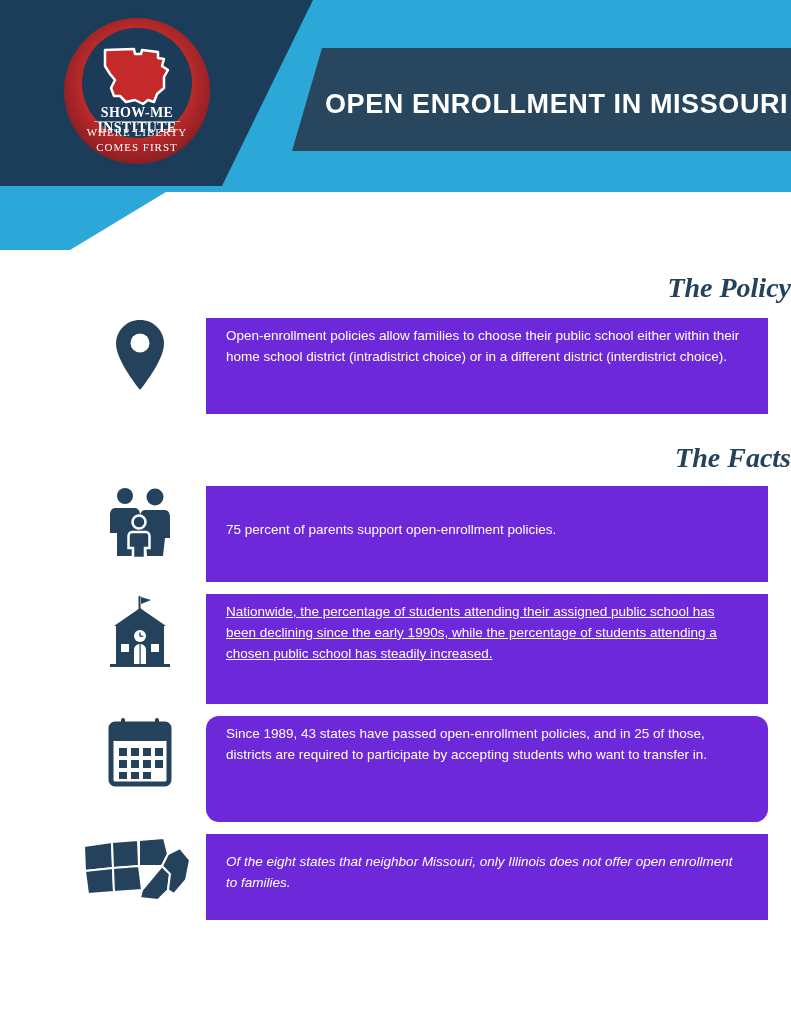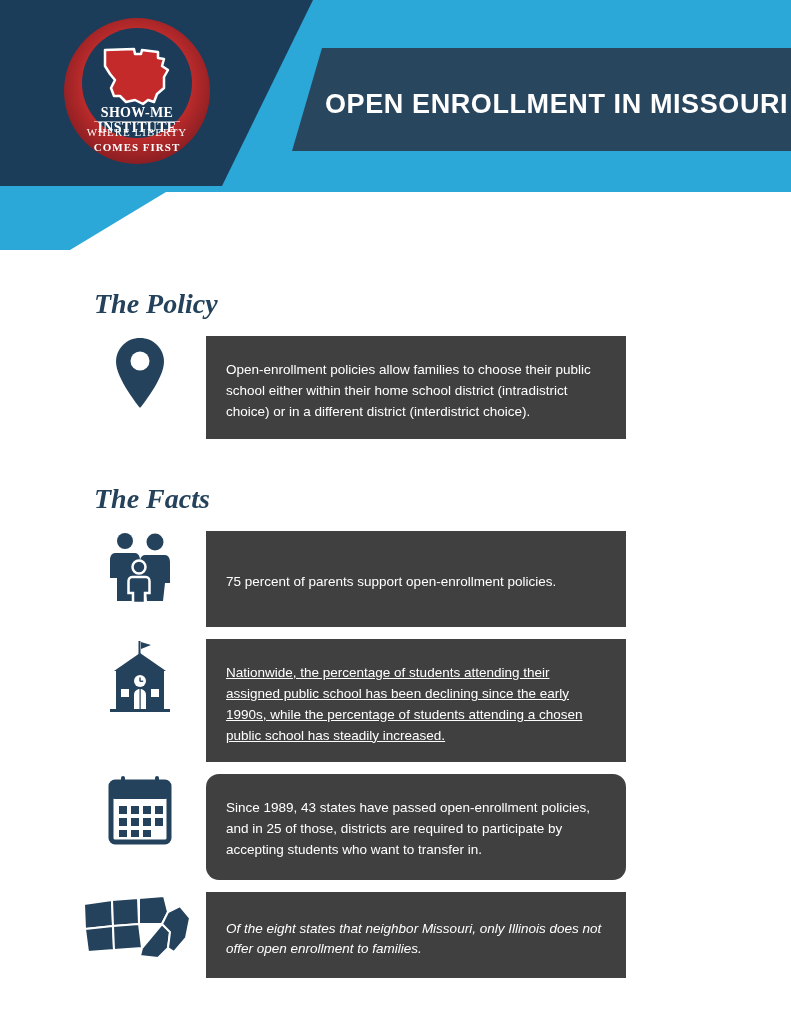--- a/index.html
+++ b/index.html
@@ -111,21 +111,21 @@
   .logo-text-2 {
     top: 109px;
     font-size: 11px;
     letter-spacing: 1px;
     font-weight: normal;
   }
   .logo-text-3 {
     top: 124px;
     font-size: 11px;
     letter-spacing: 1px;
-    font-weight: bold;
+    font-weight: normal;
   }
   .logo-divider {
     position: absolute;
     left: 30px;
     top: 103px;
     width: 86px;
     height: 1px;
     background: rgba(255,255,255,0.55);
   }
 
@@ -133,47 +133,48 @@
   .content {
     position: relative;
     padding: 0;
   }
   .section-heading {
     font-family: "Liberation Serif", serif;
     font-style: italic;
     font-weight: bold;
     font-size: 28px;
     color: #24425c;
-    margin: 16px;
+    margin: 0;
     padding-left: 78px;
+    text-align: right;
   }
   #heading-policy { padding-top: 22px; }
   #heading-facts { padding-top: 28px; }
 
   .row {
     display: flex;
     align-items: flex-start;
     margin-top: 14px;
     padding-left: 74px;
   }
   .row-icon {
     width: 132px;
     min-width: 132px;
     display: flex;
     align-items: center;
     justify-content: center;
     color: #24425c;
   }
   .row-box {
-    background: #404040;
+    background: #6d28d9;
     color: #ffffff;
     font-size: 13.5px;
     line-height: 1.55;
-    padding: 24px 22px 16px 20px;
-    width: 420px;
+    padding: 8px 22px 16px 20px;
+    width: 562px;
     box-sizing: border-box;
     font-family: "Liberation Sans", sans-serif;
   }
   .box-h96 { min-height: 96px; display: flex; align-items: flex-start; }
   .box-center { display: flex; align-items: center; }
 
   .facts-row { margin-top: 12px; }
 </style>
 </head>
 <body>

